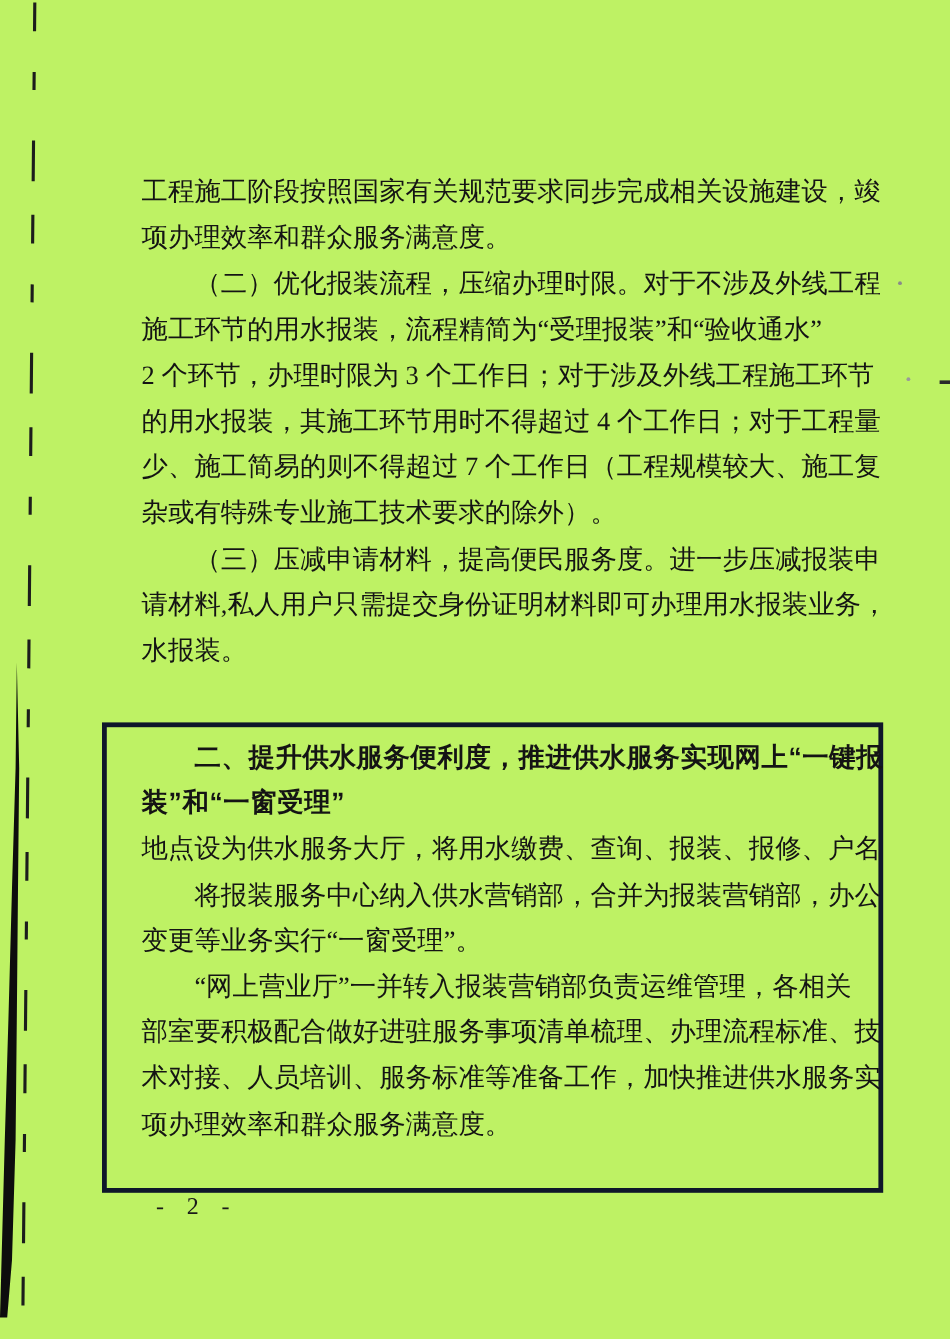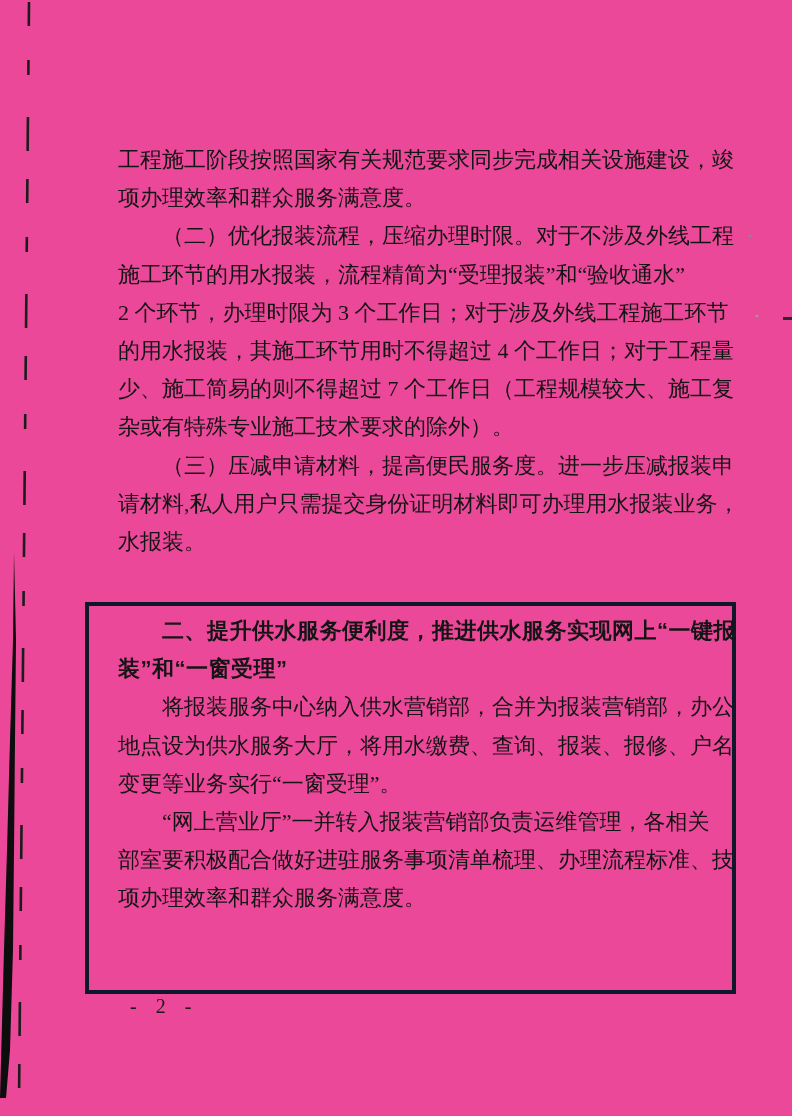--- a/index.html
+++ b/index.html
@@ -1,20 +1,20 @@
 <!DOCTYPE html>
 <html><head>
 <meta charset="utf-8">
 <style>
   html,body { margin:0; padding:0; background:#e8e8e8; }
   .page {
     position:relative;
     width:792px; height:1116px;
     margin:0 auto;
-    background:#ec4899;
+    background:#bef264;
     font-family:"Liberation Serif","DejaVu Serif",serif;
     color:#141414;
     overflow:hidden;
   }
   .textblock {
     position:absolute;
     left:118px; top:141px;
     width:600px;
   }
   .line {
@@ -75,23 +75,24 @@
     <div class="line">少、施工简易的则不得超过 7 个工作日（工程规模较大、施工复</div>
     <div class="line">杂或有特殊专业施工技术要求的除外）。</div>
     <div class="line indent">（三）压减申请材料，提高便民服务度。进一步压减报装申</div>
     <div class="line">请材料,私人用户只需提交身份证明材料即可办理用水报装业务，</div>
     <div class="line">水报装。</div>
   </div>
 
   <div class="redbox">
     <div class="line heading indent">二、提升供水服务便利度，推进供水服务实现网上“一键报</div>
     <div class="line heading">装”和“一窗受理”</div>
+    <div class="line">地点设为供水服务大厅，将用水缴费、查询、报装、报修、户名</div>
     <div class="line indent">将报装服务中心纳入供水营销部，合并为报装营销部，办公</div>
-    <div class="line">地点设为供水服务大厅，将用水缴费、查询、报装、报修、户名</div>
     <div class="line">变更等业务实行“一窗受理”。</div>
     <div class="line indent">“网上营业厅”一并转入报装营销部负责运维管理，各相关</div>
     <div class="line">部室要积极配合做好进驻服务事项清单梳理、办理流程标准、技</div>
+    <div class="line">术对接、人员培训、服务标准等准备工作，加快推进供水服务实</div>
     <div class="line">项办理效率和群众服务满意度。</div>
   </div>
 
   <div class="page-number">- 2 -</div>
 
 </div>
 
 </body></html>

